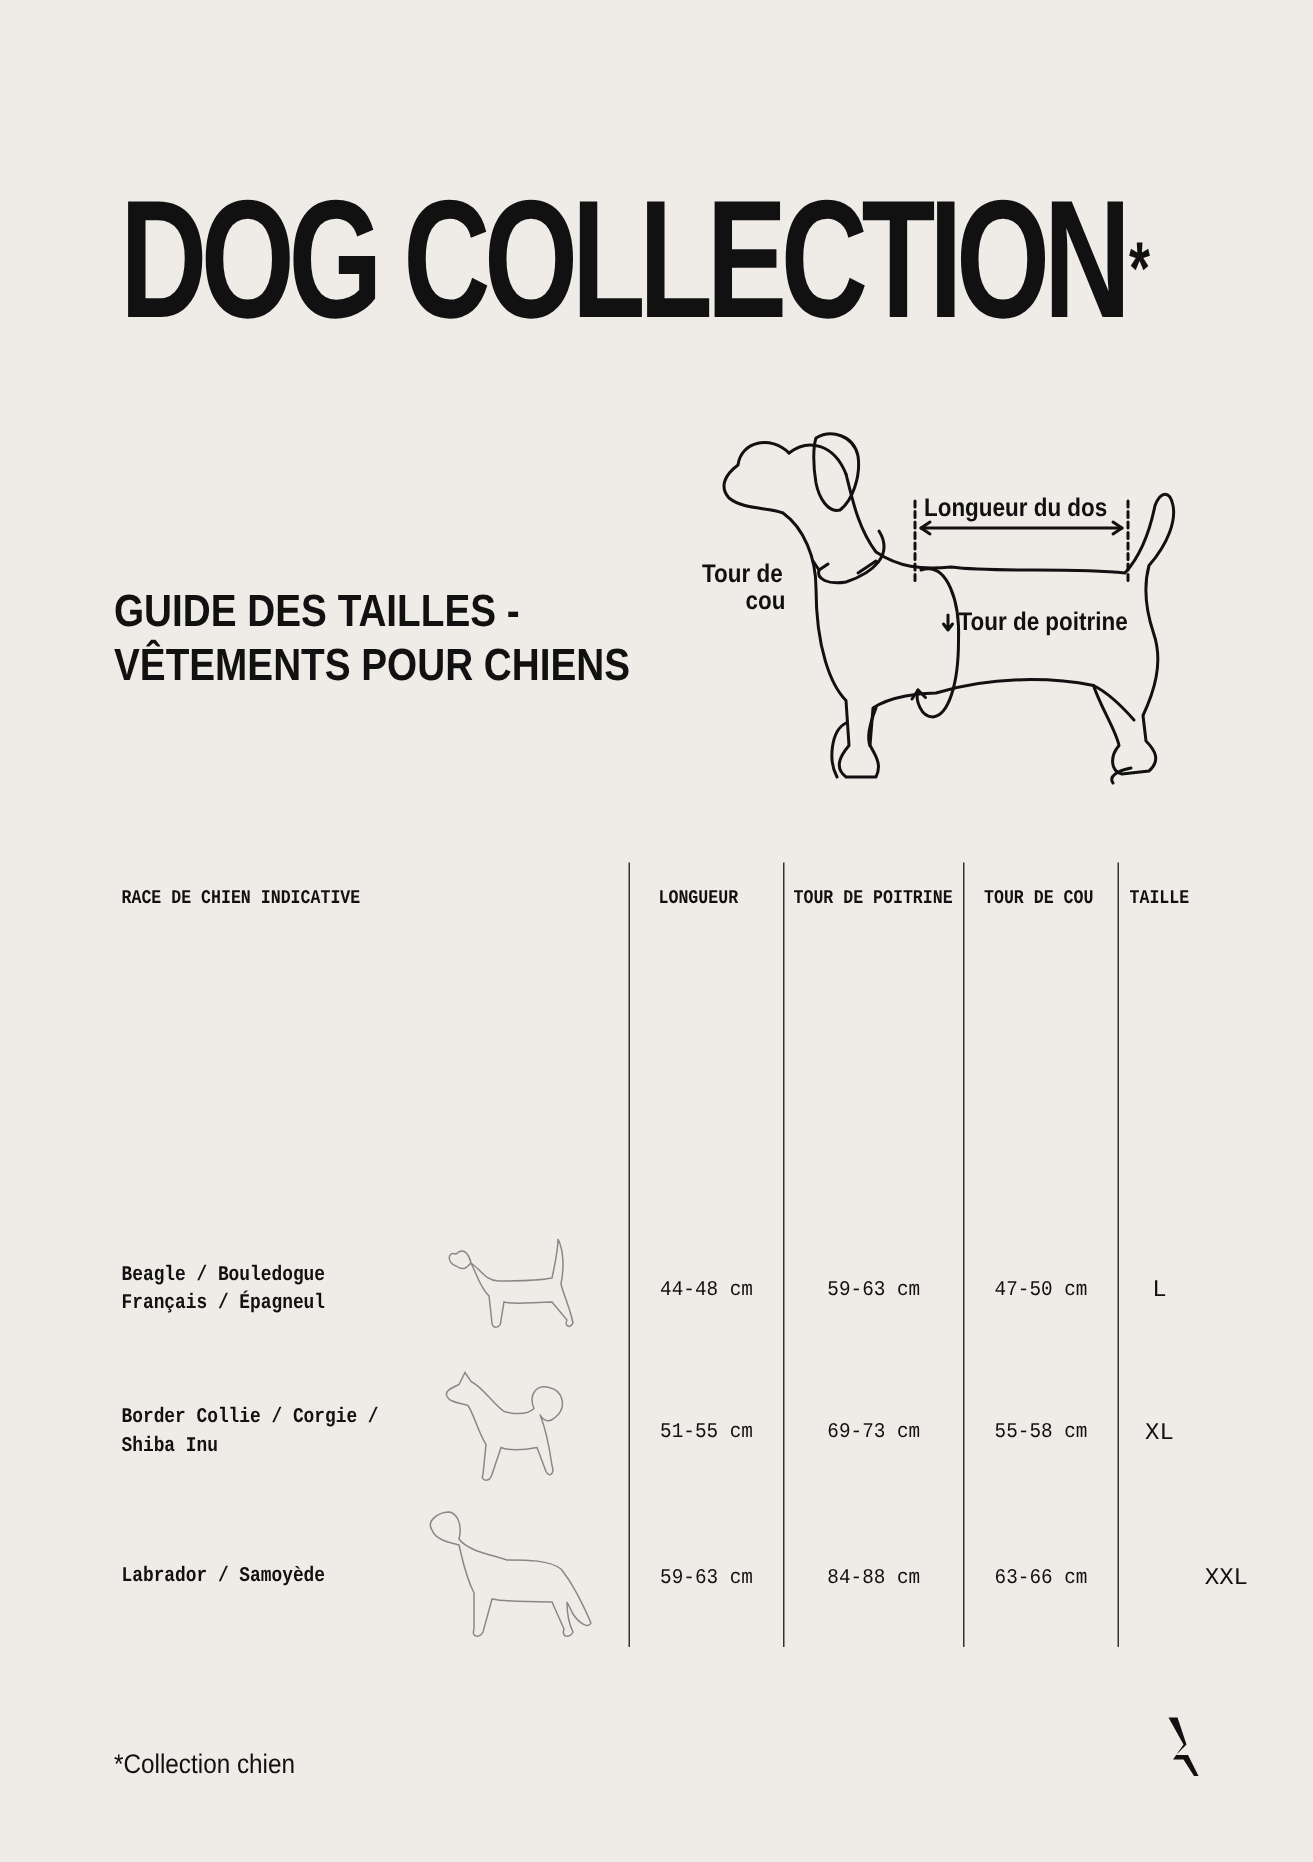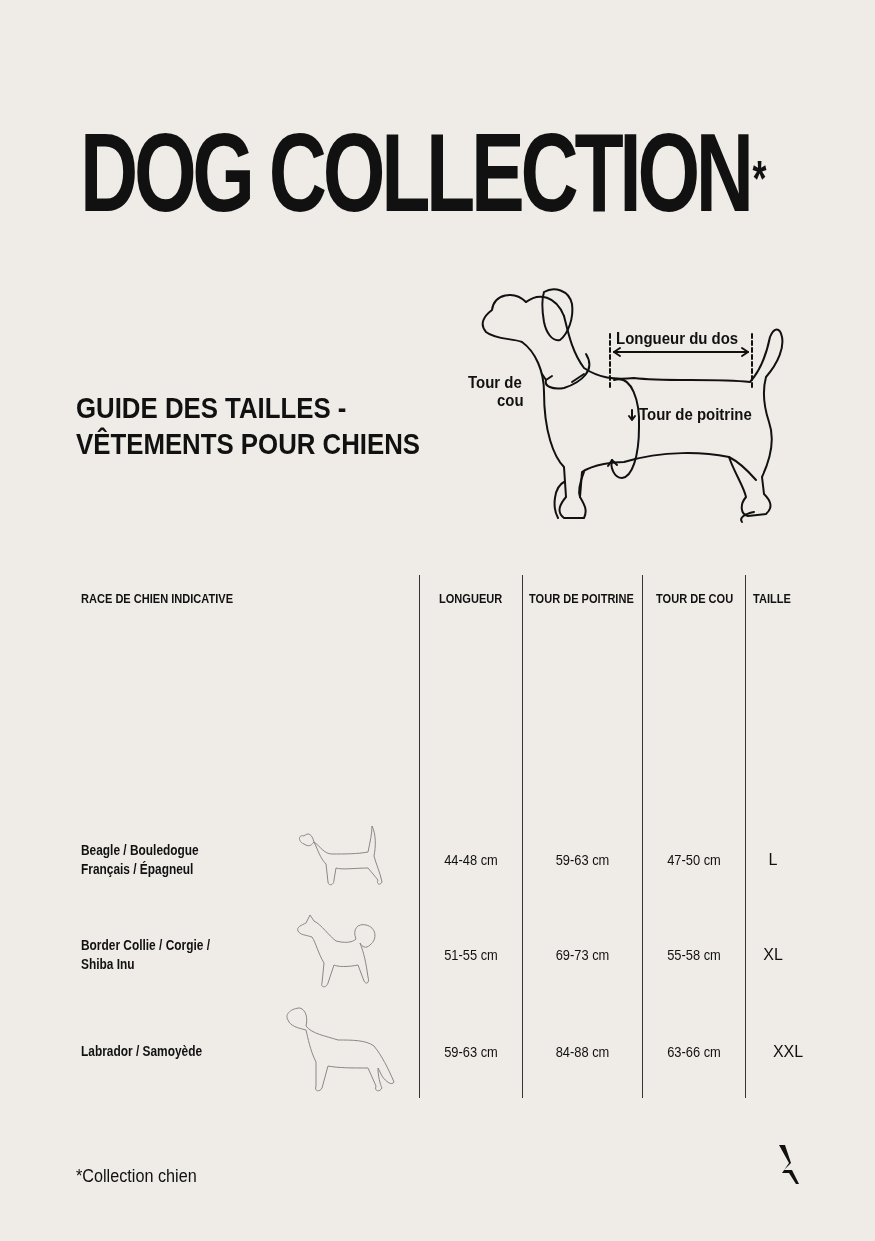--- a/index.html
+++ b/index.html
@@ -2,21 +2,21 @@
 <html><head>
 <meta charset="utf-8">
 <style>
   html,body{margin:0;padding:0;}
   body{width:875px;height:1241px;background:#efece8;position:relative;overflow:hidden;font-family:"Liberation Sans",sans-serif;color:#111;}
   .title{position:absolute;left:80px;top:118px;font-family:"Liberation Sans",sans-serif;font-weight:bold;font-size:112px;line-height:110px;letter-spacing:-6px;transform:scaleX(0.72);transform-origin:left top;white-space:nowrap;}
   .title .star{font-size:50px;vertical-align:top;position:relative;top:6px;margin-left:4px;}
   .subtitle{position:absolute;left:76px;top:390px;font-weight:bold;font-size:30px;line-height:36px;transform:scaleX(0.86);transform-origin:left top;white-space:nowrap;}
   .diagram{position:absolute;left:464px;top:282px;width:330px;height:255px;}
   .diag-label{position:absolute;font-weight:bold;font-size:17px;line-height:18px;transform:scaleX(0.88);transform-origin:left top;white-space:nowrap;}
-  .table{position:absolute;left:0;top:575px;width:875px;height:525px;}
+  .table{position:absolute;left:0;top:575px;width:875px;height:525px;font-family:Liberation Mono, monospace;}
   .vline{position:absolute;top:0;height:523px;width:1px;background:#333;}
   .th{position:absolute;top:16px;font-weight:bold;font-size:13px;transform:scaleX(0.85);transform-origin:left top;white-space:nowrap;}
   .row{position:absolute;left:0;width:875px;height:97px;}
   .breed{position:absolute;left:81px;font-weight:bold;font-size:14px;line-height:19px;transform:scaleX(0.85);transform-origin:left center;white-space:nowrap;}
   .cell{position:absolute;font-size:14px;text-align:center;transform:scaleX(0.92);}
   .size{position:absolute;font-size:16px;text-align:center;}
   .dogicon{position:absolute;}
   .footer{position:absolute;left:76px;top:1166px;font-size:18px;transform:scaleX(0.9);transform-origin:left top;}
   .logo{position:absolute;left:776px;top:1143px;width:26px;height:42px;}
 </style>
@@ -111,21 +111,21 @@
   <div class="row" style="top:429px;">
     <div class="breed" style="top:38px;">
       <div>Labrador / Samoyède</div>
     </div>
     <svg class="dogicon" style="left:282px;top:2px;" width="118" height="88" viewBox="0 0 118 88">
       <path d="M6 14 C2 8 10 2 18 2 C24 4 26 12 24 20 C30 28 44 30 56 34 C70 34 84 34 92 40 C100 50 106 62 112 76 C110 80 104 76 100 70 L96 62 C96 70 98 78 100 82 C98 86 92 86 94 80 L86 62 C70 62 56 62 46 60 L40 82 C38 86 32 86 34 80 L34 56 C28 44 26 32 24 24 C16 22 8 20 6 14 Z" fill="none" stroke="#888" stroke-width="1"></path>
     </svg>
     <div class="cell" style="left:420px;width:102px;top:40px;">59-63 cm</div>
     <div class="cell" style="left:523px;width:119px;top:40px;">84-88 cm</div>
     <div class="cell" style="left:643px;width:102px;top:40px;">63-66 cm</div>
-    <div class="size" style="left:761px;width:54px;top:39px;">XXL</div>
+    <div class="size" style="left:778px;width:54px;top:39px;text-align:right;">XXL</div>
   </div>
 </div>
 
 <div class="footer">*Collection chien</div>
 
 <svg class="logo" viewBox="0 0 26 42">
   <path d="M3 2 L9 2 L15 20 L8 27 L16 27 L23 41 L20 41 L13 30 L6 30 L13 20 L3 2 Z" fill="#111"></path>
 </svg>
 
 </body></html>

